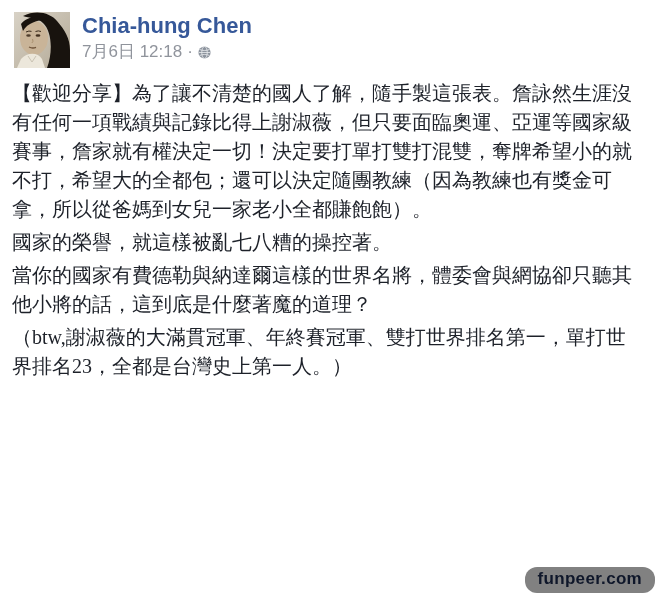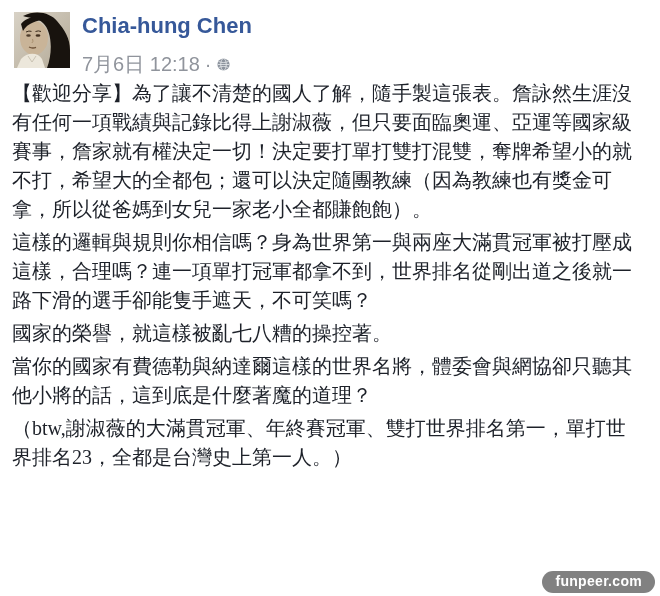--- a/index.html
+++ b/index.html
@@ -19,22 +19,22 @@
     overflow: hidden; cursor: pointer;
   }
   .header-info { margin-left: 12px; padding-top: 1px; }
   .author {
     display: inline-block;
     color: #365899; font-weight: bold; font-size: 22px; line-height: 25px;
     text-decoration: none; cursor: pointer;
     font-family: "Liberation Sans", sans-serif;
   }
   .meta {
-    margin-top: 16px; display: flex; align-items: center;
-    color: #90949c; font-size: 20px; line-height: 20px;
+    margin-top: 4px; display: flex; align-items: center;
+    color: #90949c; font-size: 17px; line-height: 20px;
   }
   .meta .timestamp { cursor: pointer; }
   .meta .sep { margin: 0 5px; }
   .globe { display: inline-flex; align-items: center; margin-top: 1px; }
 
   
   .content {
     position: absolute; top: 79px; left: 12px; width: 632px;
     color: #1d2129;
     font-family: "Liberation Serif", "DejaVu Serif", serif;
@@ -45,21 +45,21 @@
     white-space: pre-wrap;
     word-break: break-word;
   }
 
   
   .watermark {
     position: absolute; right: 5px; bottom: 3px;
     background: rgba(122, 122, 122, 0.95);
     border-radius: 12px;
     padding: 2px 13px 4px 13px;
-    color: #ffffff; font-weight: bold; font-size: 14px;
+    color: #0f172a; font-weight: bold; font-size: 17px;
     font-family: "Liberation Sans", sans-serif;
     letter-spacing: 0.3px;
   }
 </style>
 </head>
 <body>
 
 <div class="post">
 
   <div class="header">
@@ -104,23 +104,20 @@
       </div>
     </div>
   </div>
 
   <div class="content">
     <p>【歡迎分享】為了讓不清楚的國人了解，隨手製這張表。詹詠然生涯沒
 有任何一項戰績與記錄比得上謝淑薇，但只要面臨奧運、亞運等國家級
 賽事，詹家就有權決定一切！決定要打單打雙打混雙，奪牌希望小的就
 不打，希望大的全都包；還可以決定隨團教練（因為教練也有獎金可
 拿，所以從爸媽到女兒一家老小全都賺飽飽）。</p>
-    <p>這樣的邏輯與規則你相信嗎？身為世界第一與兩座大滿貫冠軍被打壓成
-這樣，合理嗎？連一項單打冠軍都拿不到，世界排名從剛出道之後就一
-路下滑的選手卻能隻手遮天，不可笑嗎？</p>
     <p>國家的榮譽，就這樣被亂七八糟的操控著。</p>
     <p>當你的國家有費德勒與納達爾這樣的世界名將，體委會與網協卻只聽其
 他小將的話，這到底是什麼著魔的道理？</p>
     <p>（btw,謝淑薇的大滿貫冠軍、年終賽冠軍、雙打世界排名第一，單打世
 界排名23，全都是台灣史上第一人。）</p>
   </div>
 
   <div class="watermark">
     <span>funpeer.com</span>
   </div>

